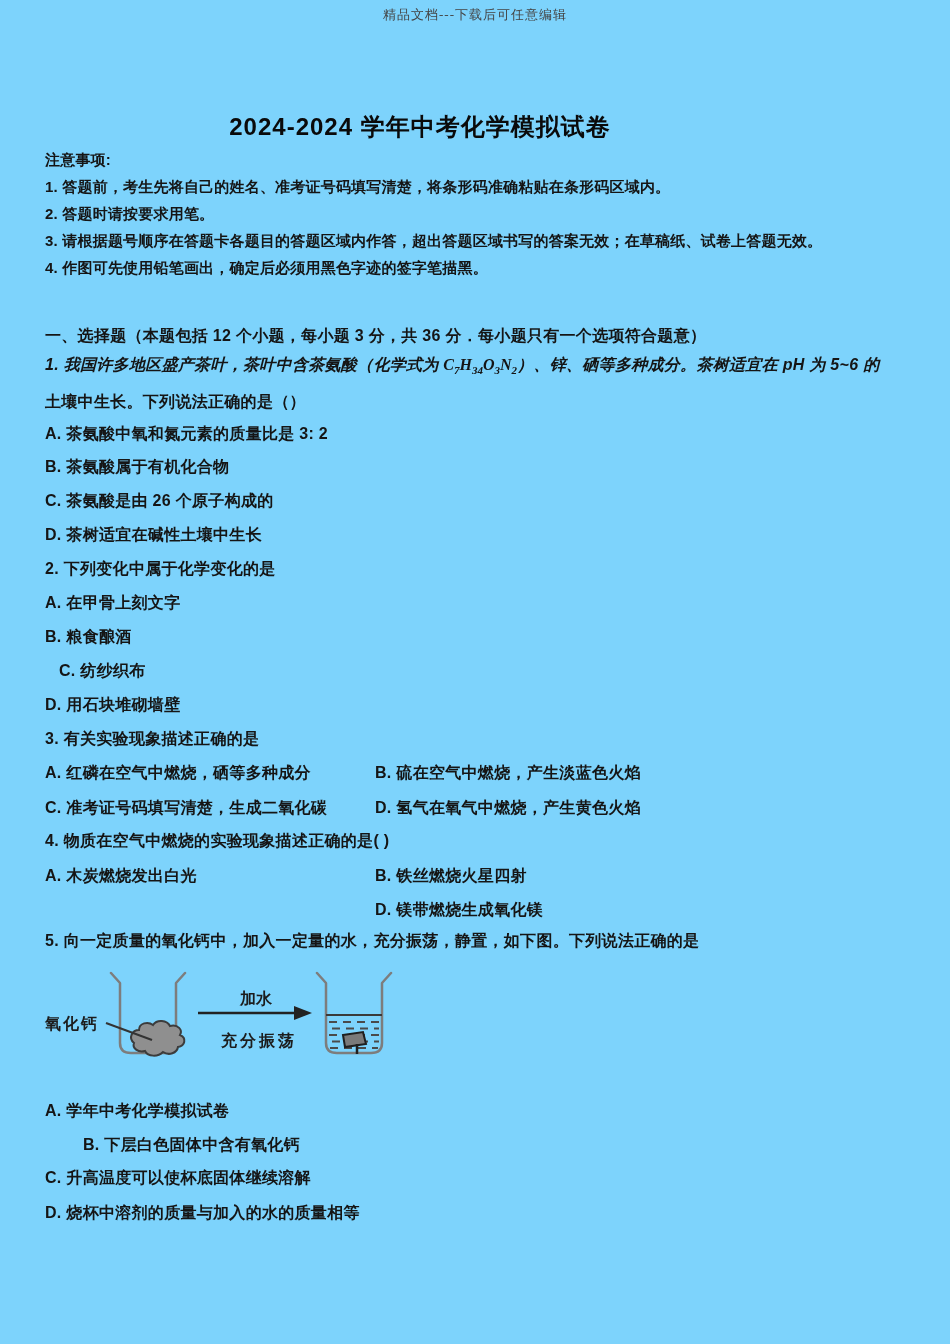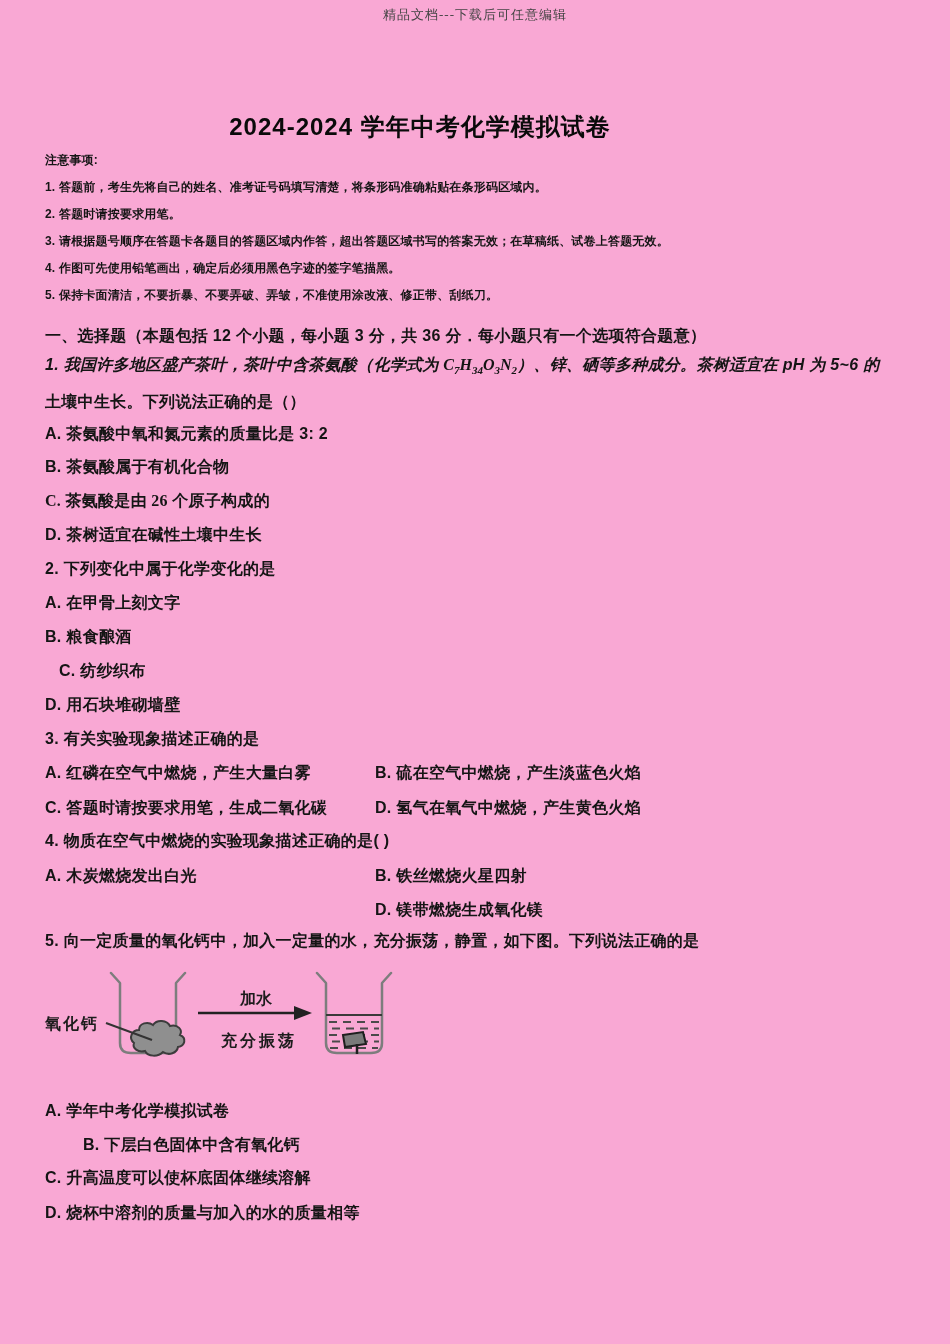--- a/index.html
+++ b/index.html
@@ -1,61 +1,60 @@
 <!DOCTYPE html>
 <html><head>
 <meta charset="utf-8">
 <style>
   html,body{margin:0;padding:0;background:#ffffff;}
   body{width:950px;height:1344px;font-family:"Liberation Sans",sans-serif;color:#111;}
-  .page{position:relative;width:950px;height:1344px;background:#f9a8d4;overflow:hidden;}
+  .page{position:relative;width:950px;height:1344px;background:#7dd3fc;overflow:hidden;}
   .line{position:absolute;white-space:nowrap;font-size:16px;font-weight:600;line-height:22px;color:#151515;letter-spacing:0.3px;}
   .watermark{width:950px;text-align:center;font-size:13px;font-weight:400;color:#444;letter-spacing:1px;font-family:"Liberation Serif",serif;}
   .title{width:840px;text-align:center;font-size:24px;font-weight:800;color:#0a0a0a;letter-spacing:1px;line-height:30px;}
-  .notice{font-size:12px;letter-spacing:0.2px;}
+  .notice{font-size:15px;letter-spacing:0.2px;}
   .section-h{font-weight:700;}
   .formula{font-family:"Liberation Serif",serif;font-weight:700;letter-spacing:0;}
   .formula sub{font-size:11px;line-height:0;}
   svg text{font-family:"Liberation Sans",sans-serif;font-size:16px;font-weight:600;fill:#1c1c1c;}
 </style>
 </head>
 <body>
 
 <div class="page">
 
   <div class="line watermark" style="top:4px;left:0;">精品文档---下载后可任意编辑</div>
 
   <h1 class="line title" style="top:112px;left:0;margin:0;">2024-2024 学年中考化学模拟试卷</h1>
 
   <div class="line notice" style="top:149px;left:45px;">注意事项:</div>
   <div class="line notice" style="top:176px;left:45px;">1. 答题前，考生先将自己的姓名、准考证号码填写清楚，将条形码准确粘贴在条形码区域内。</div>
   <div class="line notice" style="top:203px;left:45px;">2. 答题时请按要求用笔。</div>
   <div class="line notice" style="top:230px;left:45px;">3. 请根据题号顺序在答题卡各题目的答题区域内作答，超出答题区域书写的答案无效；在草稿纸、试卷上答题无效。</div>
   <div class="line notice" style="top:257px;left:45px;">4. 作图可先使用铅笔画出，确定后必须用黑色字迹的签字笔描黑。</div>
-  <div class="line notice" style="top:284px;left:45px;">5. 保持卡面清洁，不要折暴、不要弄破、弄皱，不准使用涂改液、修正带、刮纸刀。</div>
 
   <div class="line section-h" style="top:325px;left:45px;">一、选择题（本题包括 12 个小题，每小题 3 分，共 36 分．每小题只有一个选项符合题意）</div>
 
   <div class="line" style="top:354px;left:45px;font-style:italic;"><span>1. 我国许多地区盛产茶叶，茶叶中含茶氨酸（化学式为 </span><span class="formula">C<sub>7</sub>H<sub>34</sub>O<sub>3</sub>N<sub>2</sub></span><span>）、锌、硒等多种成分。茶树适宜在 pH 为 5~6 的</span></div>
   <div class="line" style="top:391px;left:45px;">土壤中生长。下列说法正确的是（）</div>
   <div class="line" style="top:423px;left:45px;">A. 茶氨酸中氧和氮元素的质量比是 3: 2</div>
   <div class="line" style="top:456px;left:45px;">B. 茶氨酸属于有机化合物</div>
-  <div class="line" style="top:490px;left:45px;font-family:Liberation Serif, serif;">C. 茶氨酸是由 26 个原子构成的</div>
+  <div class="line" style="top:490px;left:45px;">C. 茶氨酸是由 26 个原子构成的</div>
   <div class="line" style="top:524px;left:45px;">D. 茶树适宜在碱性土壤中生长</div>
 
   <div class="line" style="top:558px;left:45px;">2. 下列变化中属于化学变化的是</div>
   <div class="line" style="top:592px;left:45px;">A. 在甲骨上刻文字</div>
   <div class="line" style="top:626px;left:45px;">B. 粮食酿酒</div>
   <div class="line" style="top:660px;left:45px;margin-left:14px;">C. 纺纱织布</div>
   <div class="line" style="top:694px;left:45px;">D. 用石块堆砌墙壁</div>
 
   <div class="line" style="top:728px;left:45px;">3. 有关实验现象描述正确的是</div>
-  <div class="line" style="top:762px;left:45px;">A. 红磷在空气中燃烧，产生大量白雾</div>
+  <div class="line" style="top:762px;left:45px;">A. 红磷在空气中燃烧，硒等多种成分</div>
   <div class="line" style="top:762px;left:375px;">B. 硫在空气中燃烧，产生淡蓝色火焰</div>
-  <div class="line" style="top:797px;left:45px;">C. 答题时请按要求用笔，生成二氧化碳</div>
+  <div class="line" style="top:797px;left:45px;">C. 准考证号码填写清楚，生成二氧化碳</div>
   <div class="line" style="top:797px;left:375px;">D. 氢气在氧气中燃烧，产生黄色火焰</div>
 
   <div class="line" style="top:830px;left:45px;">4. 物质在空气中燃烧的实验现象描述正确的是( )</div>
   <div class="line" style="top:865px;left:45px;">A. 木炭燃烧发出白光</div>
   <div class="line" style="top:865px;left:375px;">B. 铁丝燃烧火星四射</div>
   <div class="line" style="top:899px;left:375px;">D. 镁带燃烧生成氧化镁</div>
 
   <div class="line" style="top:930px;left:45px;">5. 向一定质量的氧化钙中，加入一定量的水，充分振荡，静置，如下图。下列说法正确的是</div>
 
   <svg style="position:absolute;top:966px;left:40px;" width="370" height="100" viewBox="0 0 370 100">

